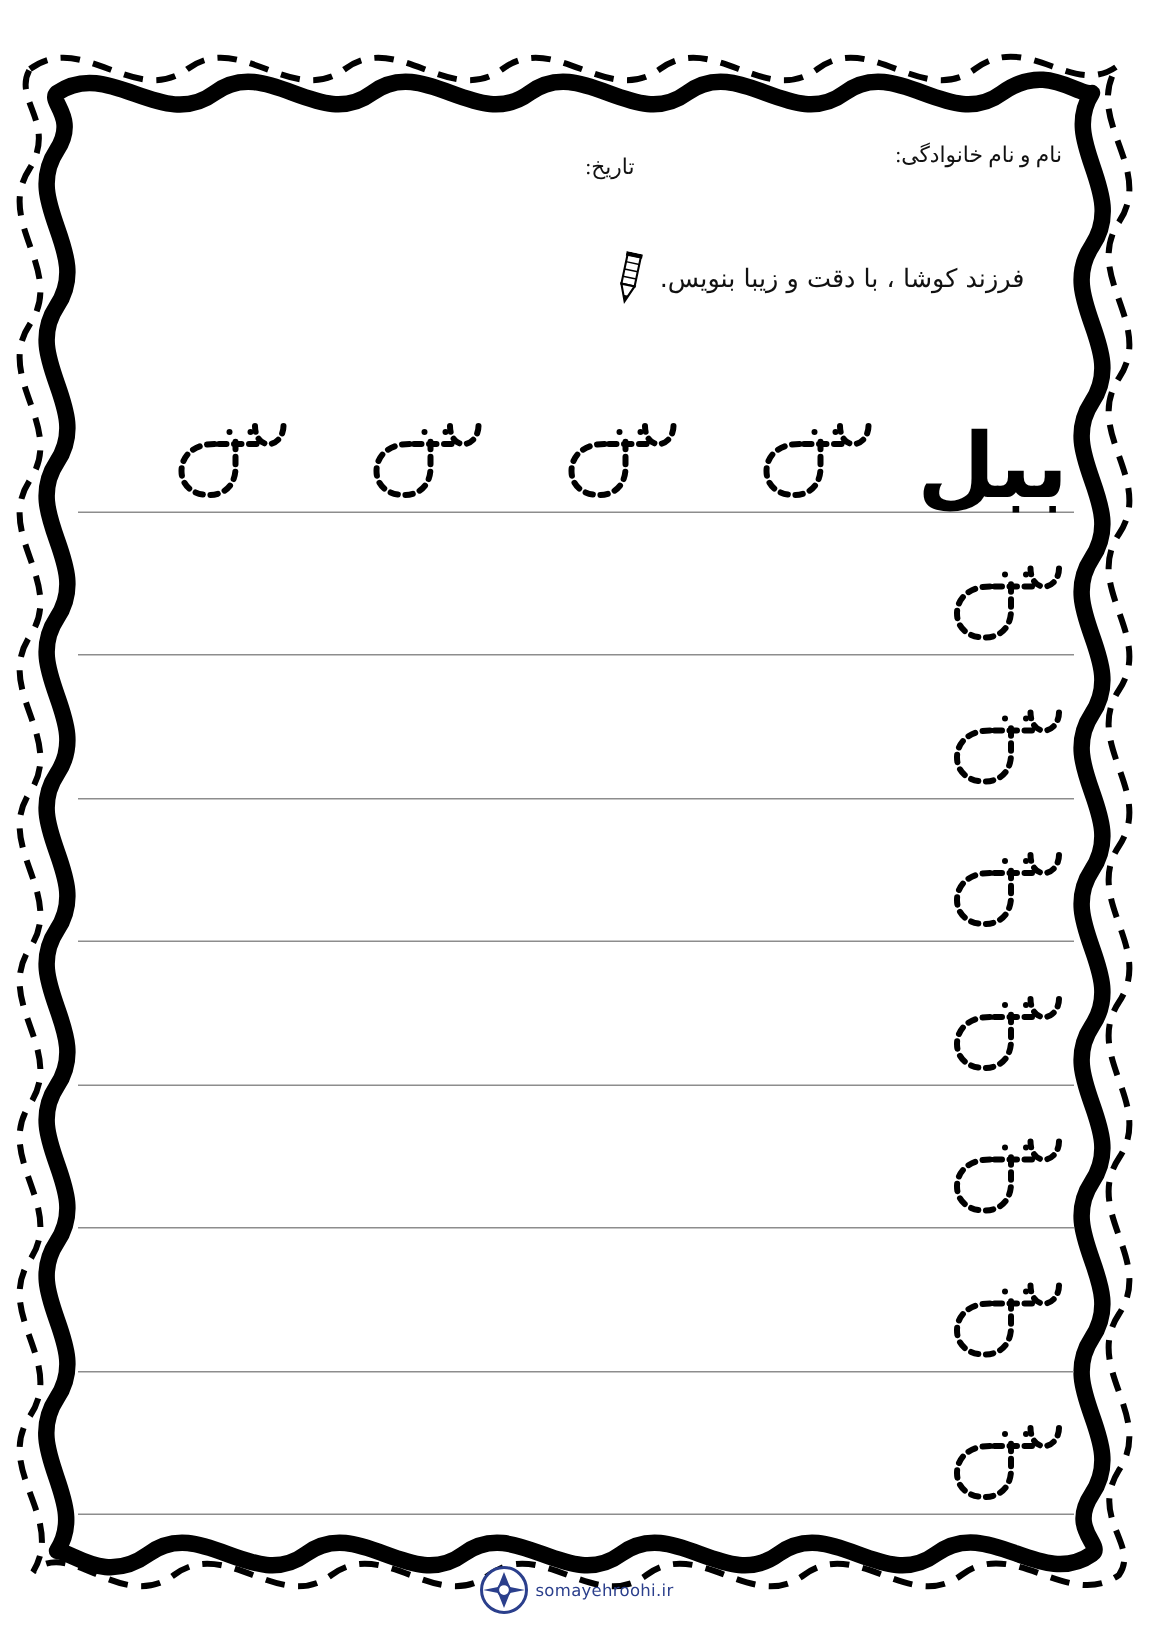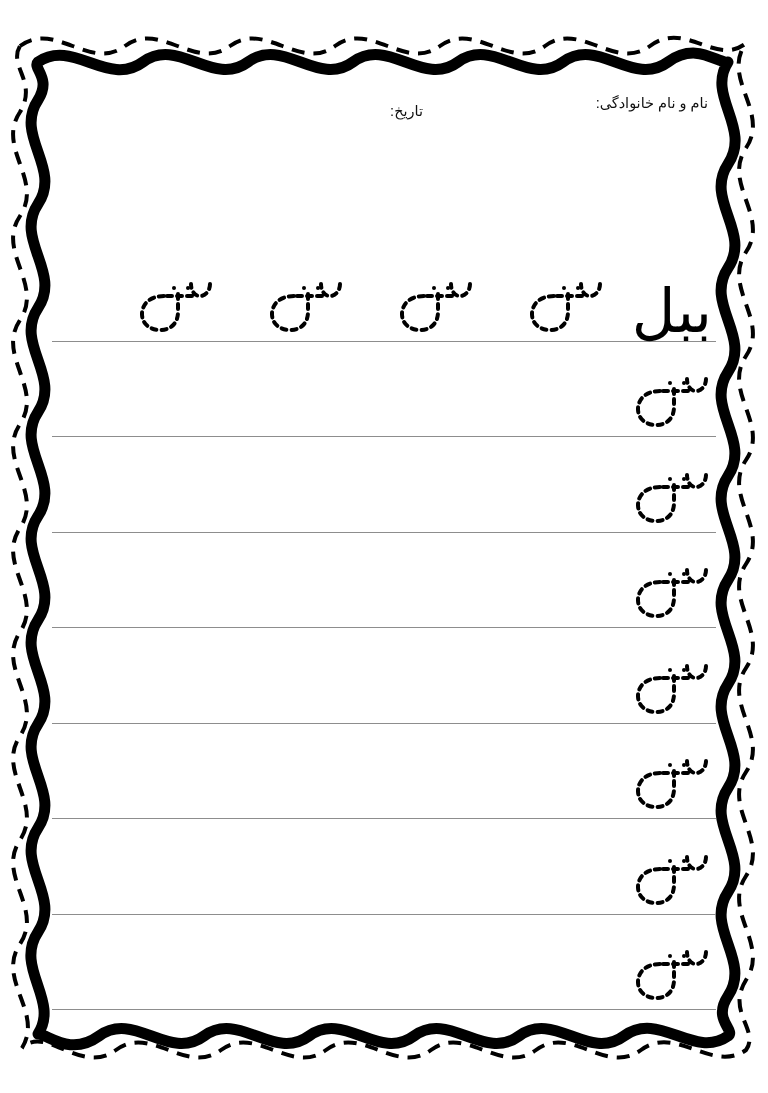--- a/index.html
+++ b/index.html
@@ -30,21 +30,21 @@
   .header {
     position: absolute;
     top: 95px;
     left: 60px;
     right: 60px;
     height: 34px;
     direction: rtl;
   }
   .field {
     position: absolute;
-    font-family: Liberation Sans, sans-serif;
+    font-family: Liberation Serif, serif;
     font-size: 14.5px;
     color: #111111;
     white-space: nowrap;
   }
   .field-name { right: 0px; top: 0px; text-align: center; }
   .field-date { right: 285px; top: 8px; }
 
   
   .instruction-row {
     position: absolute;
@@ -104,20 +104,21 @@
     padding-right: 4px;
     box-sizing: border-box;
   }
   .glyph {
     font-family: "DejaVu Sans", sans-serif;
     font-size: 56px;
     line-height: 0.95;
     color: #000000;
     margin-left: 18px;
     white-space: nowrap;
+    font-weight: bold;
   }
   .glyph-solid {
     color: #000000;
     font-size: 60px;
     margin-left: 26px;
   }
   .trace-wrap {
     position: relative;
     display: inline-block;
     margin-left: 44px;
@@ -226,20 +227,34 @@
              C 62,272 14,240 38,204
              C 62,168 14,136 38,100
              C 52,78 32,68 38,62 Z" fill="none" stroke="#000000" stroke-width="11" stroke-linecap="round" stroke-linejoin="round"></path>
   </svg>
 
   <div class="header">
     <div class="field field-name">نام و نام خانوادگی:</div>
     <div class="field field-date">تاریخ:</div>
   </div>
 
+  <div class="instruction-row">
+    <span class="instruction-text">فرزند کوشا ، با دقت و زیبا بنویس.</span>
+    <span class="pencil-icon">
+      <svg width="26" height="36" viewBox="0 0 26 36" aria-hidden="true">
+        <rect x="9" y="2" width="9" height="20" fill="#ffffff" stroke="#000000" stroke-width="1.4"></rect>
+        <line x1="9" y1="7" x2="18" y2="7" stroke="#000000" stroke-width="1"></line>
+        <line x1="9" y1="12" x2="18" y2="12" stroke="#000000" stroke-width="1"></line>
+        <line x1="9" y1="17" x2="18" y2="17" stroke="#000000" stroke-width="1"></line>
+        <polygon points="9,22 18,22 13.5,33" fill="#ffffff" stroke="#000000" stroke-width="1.4"></polygon>
+        <polygon points="11.7,29 15.3,29 13.5,33" fill="#000000"></polygon>
+        <rect x="8" y="0" width="11" height="3" fill="#000000"></rect>
+      </svg>
+    </span>
+  </div>
 
   <div class="rows">
 
     <div class="row">
       <div class="rule"></div>
       <div class="row-content">
         <span class="glyph glyph-solid">ببل</span>
         <span class="trace-wrap">
           <svg width="86" height="62" viewBox="0 0 86 62" aria-hidden="true">
             <path d="M80,10 C 80,16 76,22 70,22 C 64,22 61,16 61,10
@@ -387,14 +402,24 @@
             <circle cx="44" cy="14" r="2" fill="#000000"></circle>
             <circle cx="58" cy="14" r="2" fill="#000000"></circle>
           </svg>
           
         </span>
       </div>
     </div>
 
   </div>
 
+  <div class="footer">
+    <span class="footer-logo">
+      <svg width="34" height="34" viewBox="0 0 34 34" aria-hidden="true">
+        <circle cx="17" cy="17" r="15" fill="#ffffff" stroke="#2b3f8c" stroke-width="2"></circle>
+        <polygon points="17,5 21,15 31,17 21,19 17,29 13,19 3,17 13,15" fill="#2b3f8c"></polygon>
+        <circle cx="17" cy="17" r="4" fill="#ffffff" stroke="#2b3f8c" stroke-width="1.5"></circle>
+      </svg>
+    </span>
+    <span class="footer-text">somayehroohi.ir</span>
+  </div>
 
 </div>
 
 </body></html>

